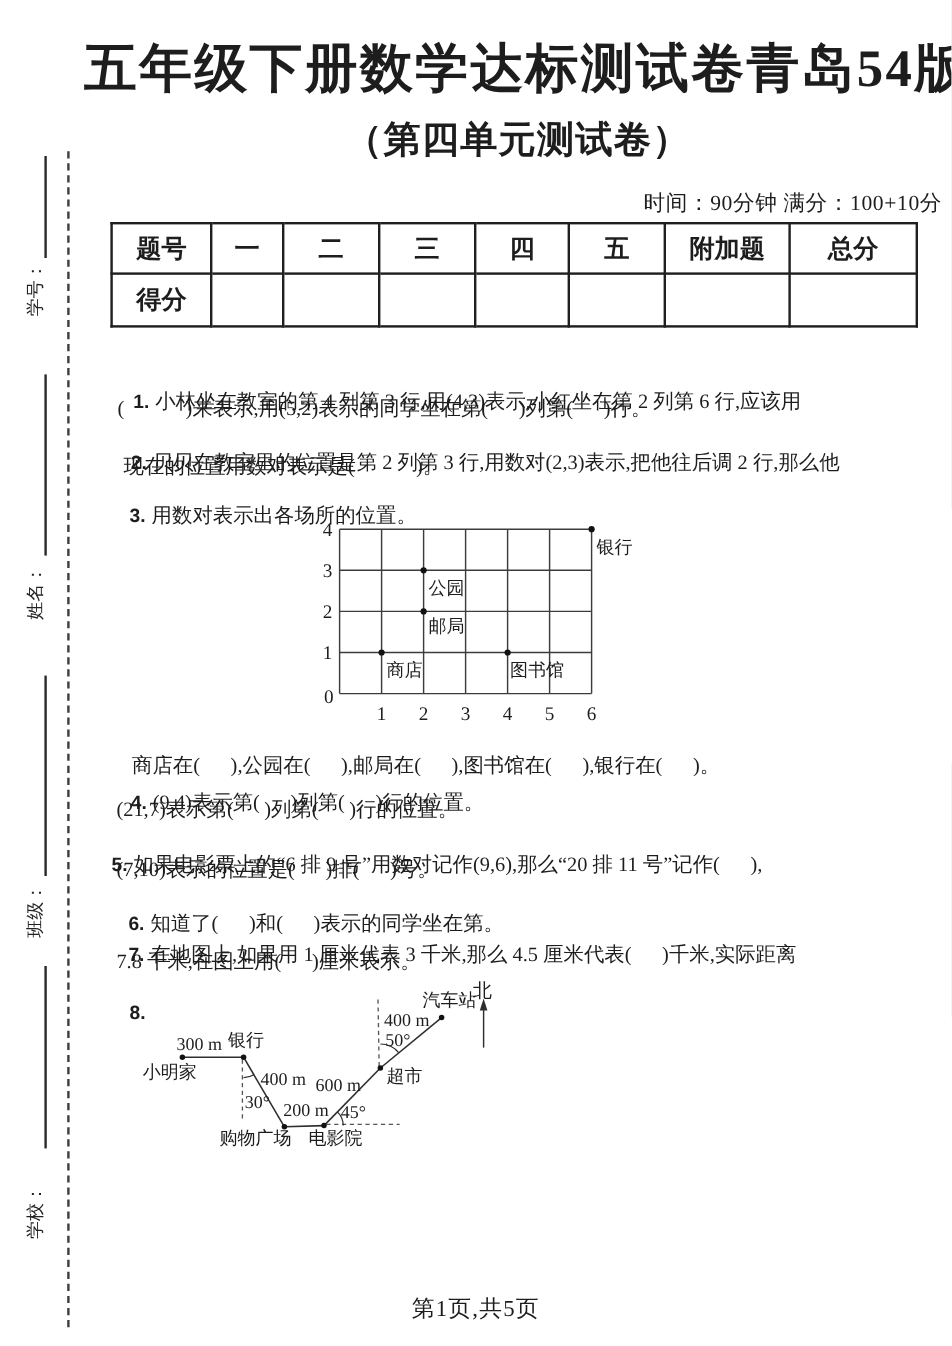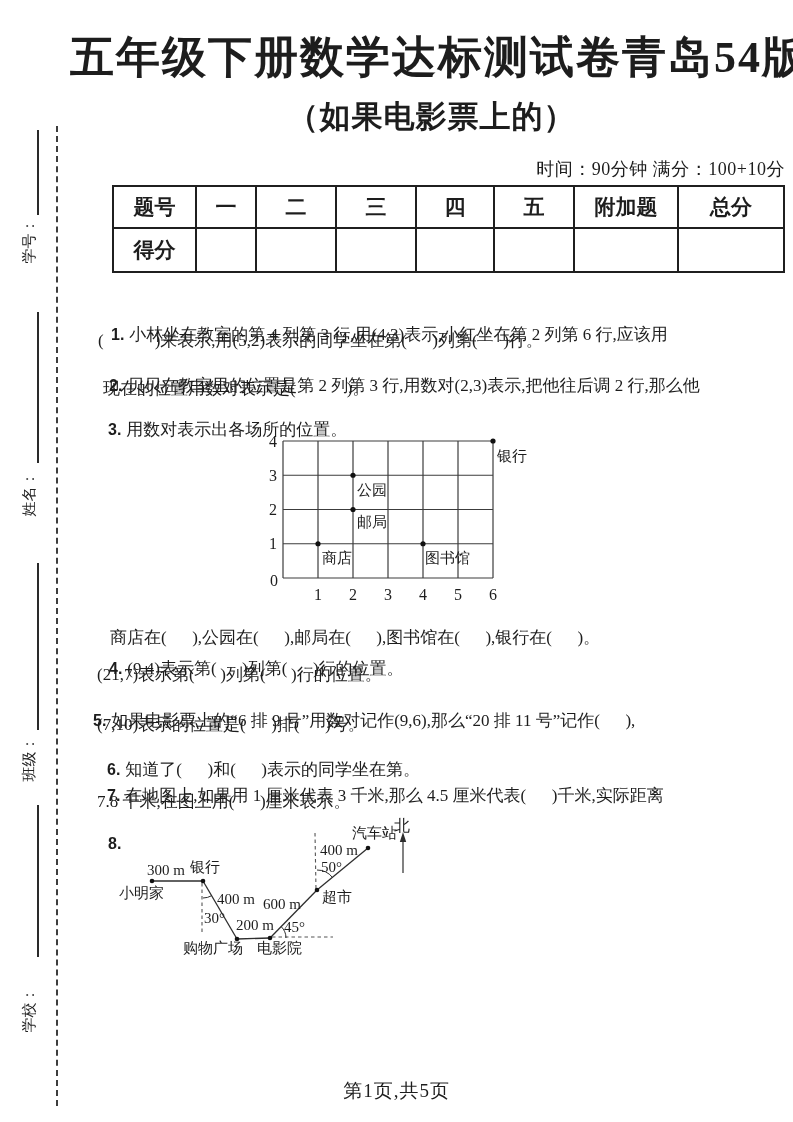--- a/index.html
+++ b/index.html
@@ -4,21 +4,21 @@
 <style>
   html,body{margin:0;padding:0;background:#e8e8e8;}
   .page{position:relative;width:793px;height:1122px;background:#ffffff;overflow:hidden;
         font-family:"Liberation Serif","DejaVu Serif",serif;color:#1d1d1d;}
   .abs{position:absolute;}
   .title{left:70px;right:0;top:28px;font-size:44px;font-weight:bold;
          letter-spacing:2px;white-space:nowrap;}
   .subtitle{left:70px;right:0;top:96px;text-align:center;font-size:31px;font-weight:bold;
             letter-spacing:1px;white-space:nowrap;}
   .meta{top:157px;right:8px;font-size:18px;letter-spacing:.5px;white-space:pre;}
-  table.score{position:absolute;left:92px;top:185px;border-collapse:collapse;table-layout:fixed;margin-left:20px;}
+  table.score{position:absolute;left:92px;top:185px;border-collapse:collapse;table-layout:fixed;}
   table.score td{border:2px solid #1f1f1f;text-align:center;vertical-align:middle;
                  font-family:"Liberation Sans","DejaVu Sans",sans-serif;font-weight:bold;
                  font-size:21px;padding:0;}
   tr.hdr td{height:40px;}
   tr.scr td{height:42px;}
   .line{font-size:17px;white-space:pre;}
   .qno{font-family:"Liberation Sans","DejaVu Sans",sans-serif;font-weight:bold;
        font-size:16px;margin-right:5px;}
   .sec-t{font-family:"Liberation Sans","DejaVu Sans",sans-serif;font-weight:bold;font-size:17px;}
   .sec-p{font-size:17px;}
@@ -40,21 +40,21 @@
   <div class="side-label" style="top:231px;">学号：</div>
   <div class="side-blank" style="top:312px;height:151px;"></div>
   <div class="side-label" style="top:484px;">姓名：</div>
   <div class="side-blank" style="top:563px;height:167px;"></div>
   <div class="side-label" style="top:749px;">班级：</div>
   <div class="side-blank" style="top:805px;height:152px;"></div>
   <div class="side-label" style="top:1000px;">学校：</div>
   <div class="cutline"></div>
 
   <div class="abs title">五年级下册数学达标测试卷青岛54版</div>
-  <div class="abs subtitle">（如果电影票上的）</div>
+  <div class="abs subtitle">（第四单元测试卷）</div>
   <div class="abs meta">时间：90分钟 满分：100+10分</div>
 
   <table class="score">
     <colgroup>
       <col style="width:83px">
         <col style="width:60px">
         <col style="width:80px">
         <col style="width:80px">
       <col style="width:78px">
         <col style="width:80px">

